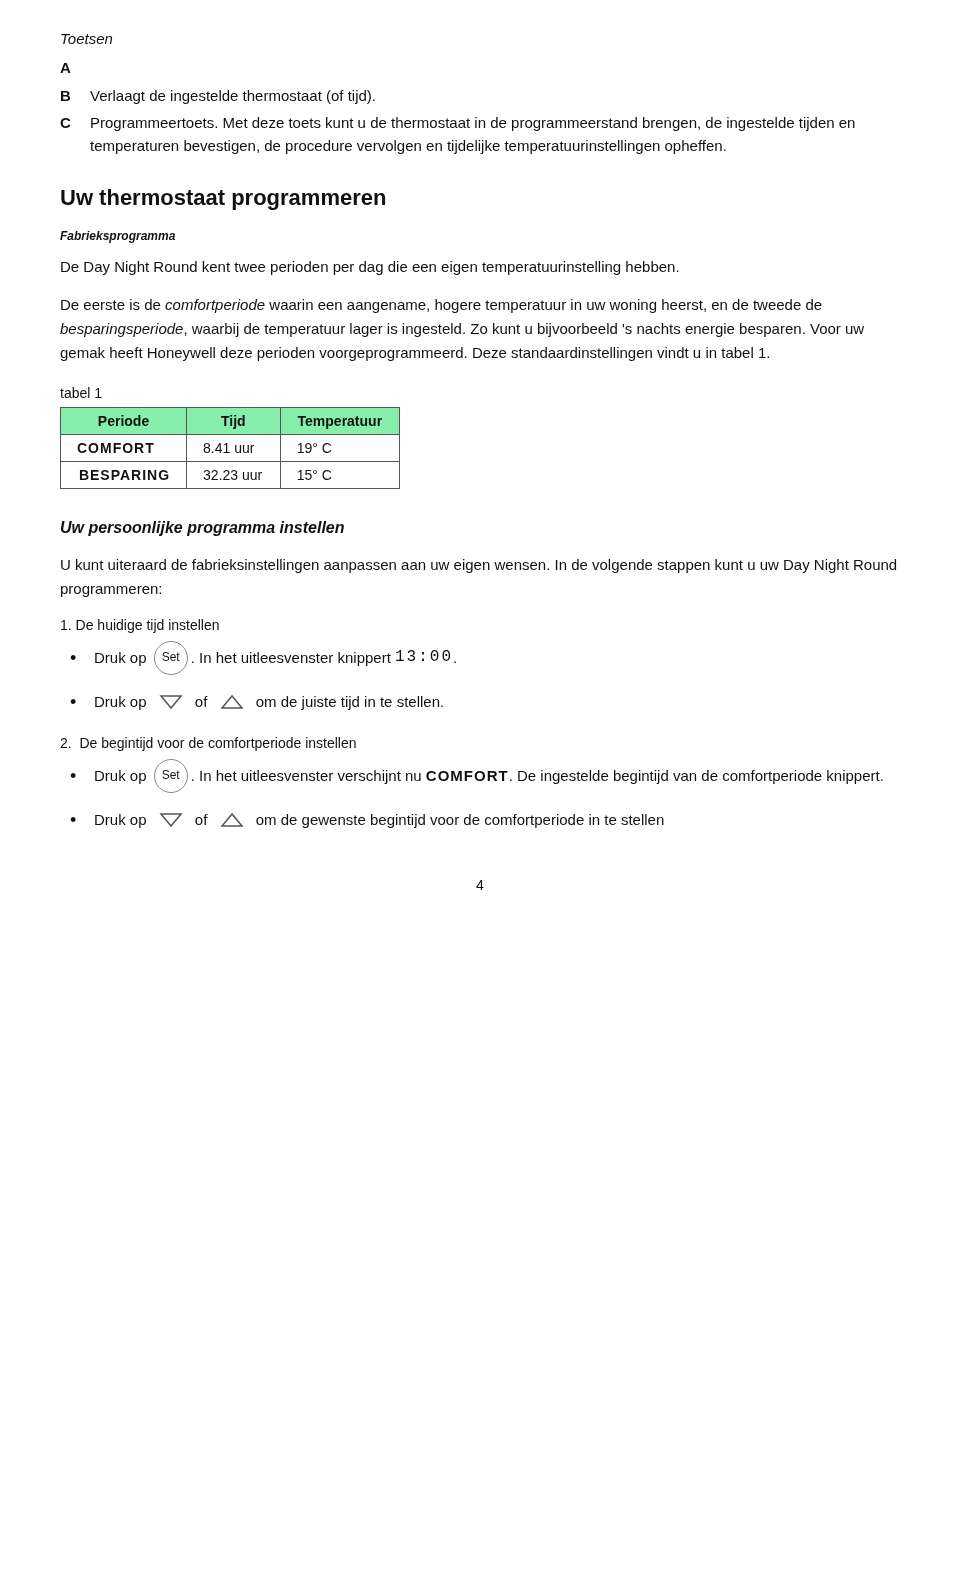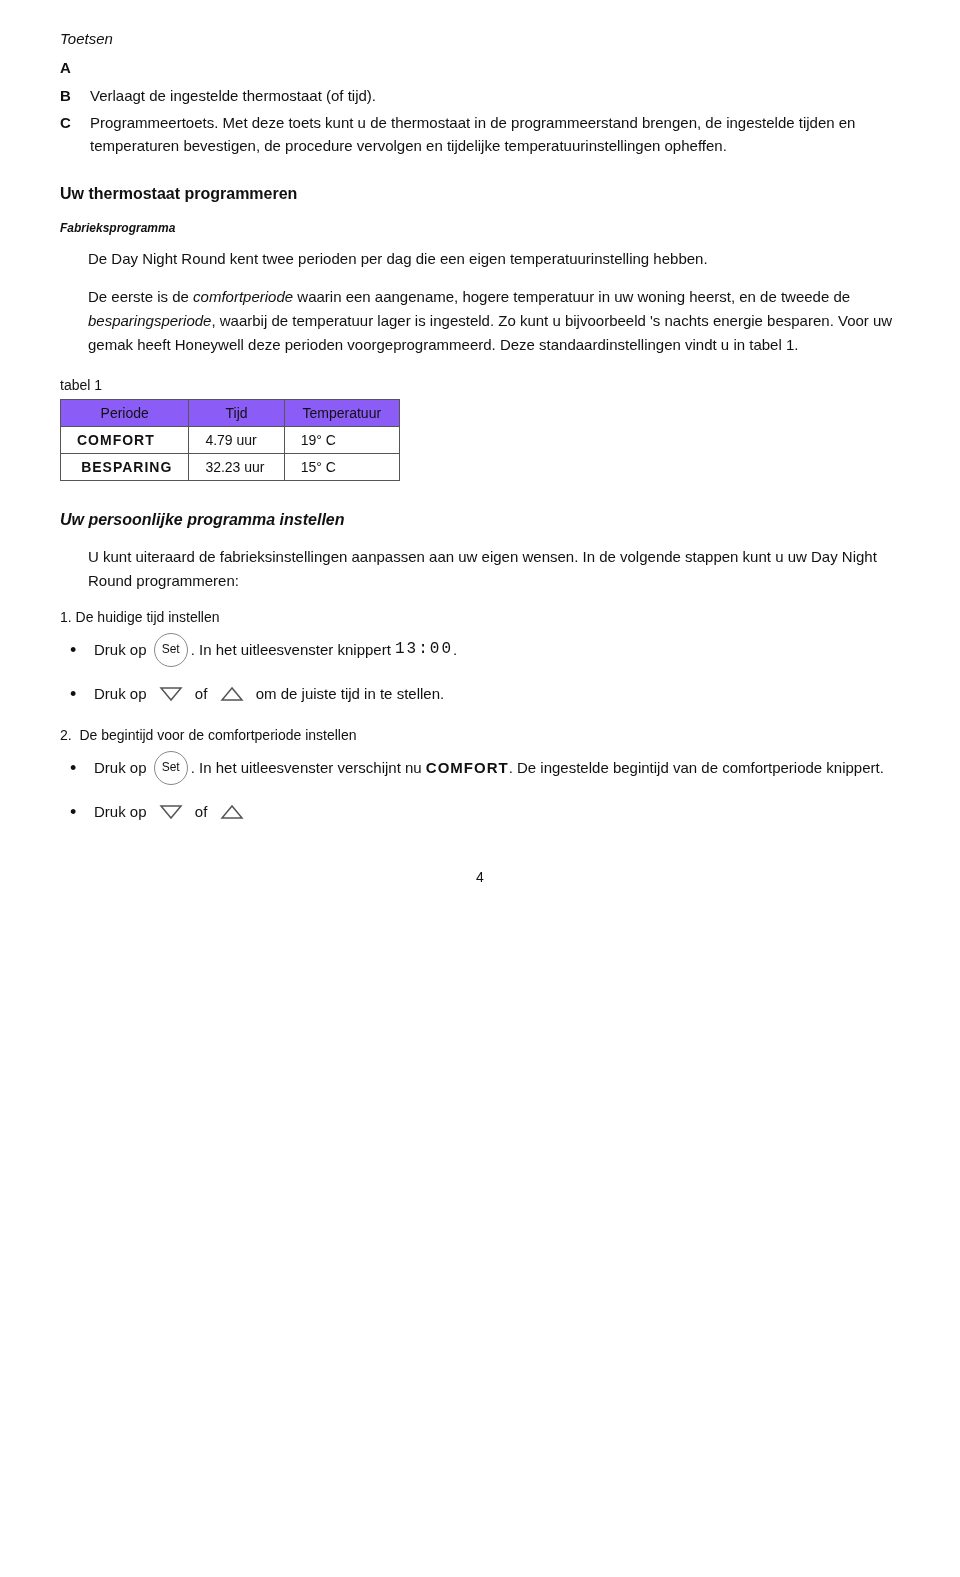--- a/index.html
+++ b/index.html
@@ -26,24 +26,23 @@
       margin-bottom: 5px;
       line-height: 1.5;
     }
     .key-letter {
       font-weight: bold;
       min-width: 30px;
     }
     .paragraph {
       margin-bottom: 14px;
       line-height: 1.6;
-      margin-left: 28px;
     }
     h2 {
-      font-size: 16px;
+      font-size: 22px;
       font-weight: bold;
       margin: 28px 0 18px 0;
     }
     h3 {
       font-size: 12px;
       font-weight: bold;
       margin: 18px 0 12px 0;
       font-style: italic;
     }
     .tabel-label {
@@ -55,22 +54,22 @@
       border-collapse: collapse;
       margin-bottom: 28px;
       min-width: 340px;
     }
     table th, table td {
       border: 1px solid #555;
       padding: 5px 16px;
       font-size: 14px;
     }
     table th {
-      font-weight: normal;
-      background: #8b5cf6;
+      font-weight: bold;
+      background: #86efac;
     }
     .comfort-cell {
       font-weight: bold;
       letter-spacing: 1px;
     }
     .besparing-cell {
       font-weight: bold;
       letter-spacing: 1px;
       text-align: right;
     }
@@ -193,21 +192,21 @@
   <thead>
     <tr>
       <th>Periode</th>
       <th>Tijd</th>
       <th>Temperatuur</th>
     </tr>
   </thead>
   <tbody>
     <tr>
       <td class="comfort-cell">COMFORT</td>
-      <td>4.79 uur</td>
+      <td>8.41 uur</td>
       <td>19° C</td>
     </tr>
     <tr>
       <td class="besparing-cell">BESPARING</td>
       <td>32.23 uur</td>
       <td>15° C</td>
     </tr>
   </tbody>
 </table>
 
@@ -265,16 +264,17 @@
       <svg viewBox="0 0 28 28">
         <polygon points="14,20 4,8 24,8" fill="none" stroke="#555" stroke-width="1.5"></polygon>
       </svg>
     </span>
     <span>&nbsp;of&nbsp;</span>
     <span class="triangle-up">
       <svg viewBox="0 0 28 28">
         <polygon points="14,8 4,20 24,20" fill="none" stroke="#555" stroke-width="1.5"></polygon>
       </svg>
     </span>
+    <span>&nbsp;om de gewenste begintijd voor de comfortperiode in te stellen</span>
   </li>
 </ul>
 
 <div class="page-number">4</div>
 
 </body></html>

